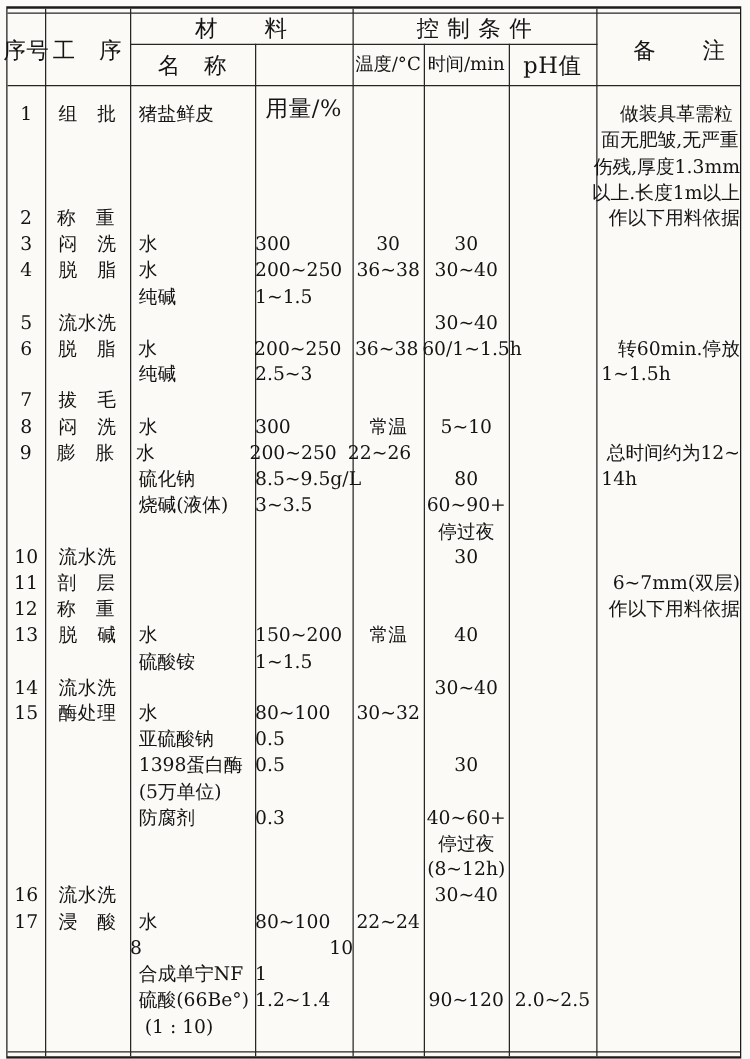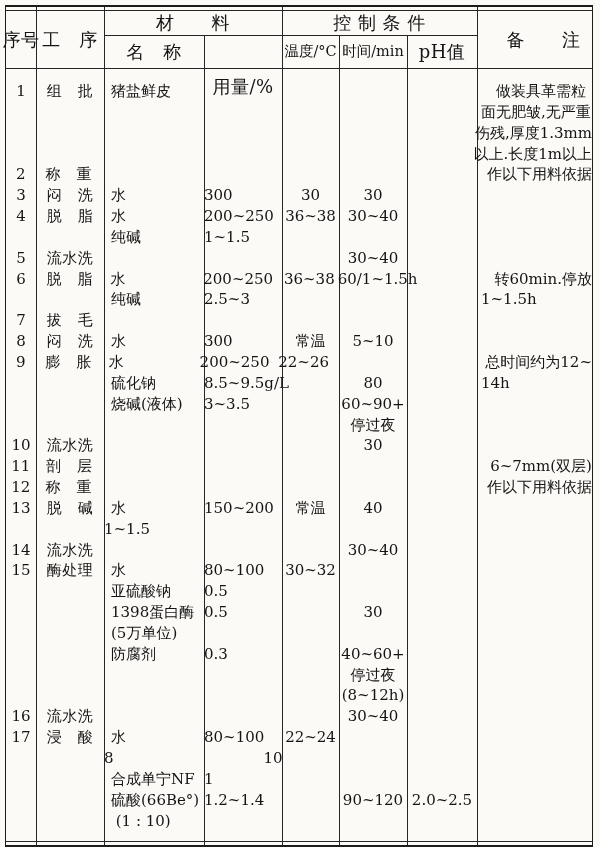--- a/index.html
+++ b/index.html
@@ -294,20 +294,21 @@
           <div class="cell c-name">水</div>
           <div class="cell c-amt">150~200</div>
           <div class="cell c-temp">常温</div>
           <div class="cell c-time">40</div>
           <div class="cell c-ph"></div>
           <div class="cell c-rem"></div>
         </div>
         <div class="row">
           <div class="cell c-seq"></div>
           <div class="cell c-proc"></div>
+          <div class="cell c-name">硫酸铵</div>
           <div class="cell c-amt">1~1.5</div>
           <div class="cell c-temp"></div>
           <div class="cell c-time"></div>
           <div class="cell c-ph"></div>
           <div class="cell c-rem"></div>
         </div>
         <div class="row">
           <div class="cell c-seq">14</div>
           <div class="cell c-proc">流水洗</div>
           <div class="cell c-name"></div>

